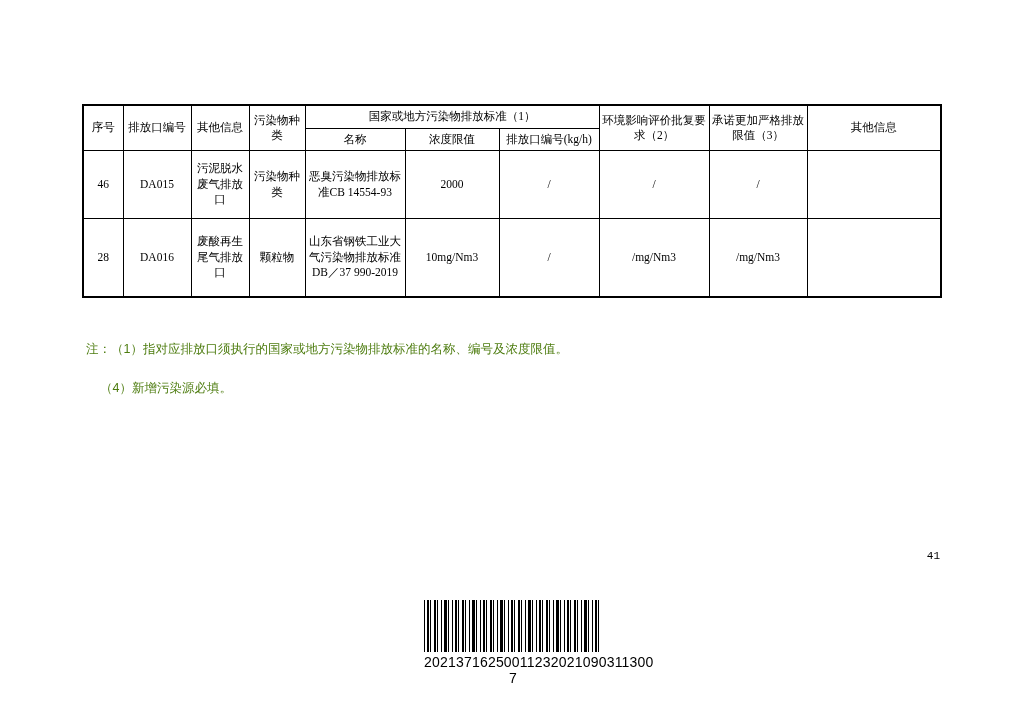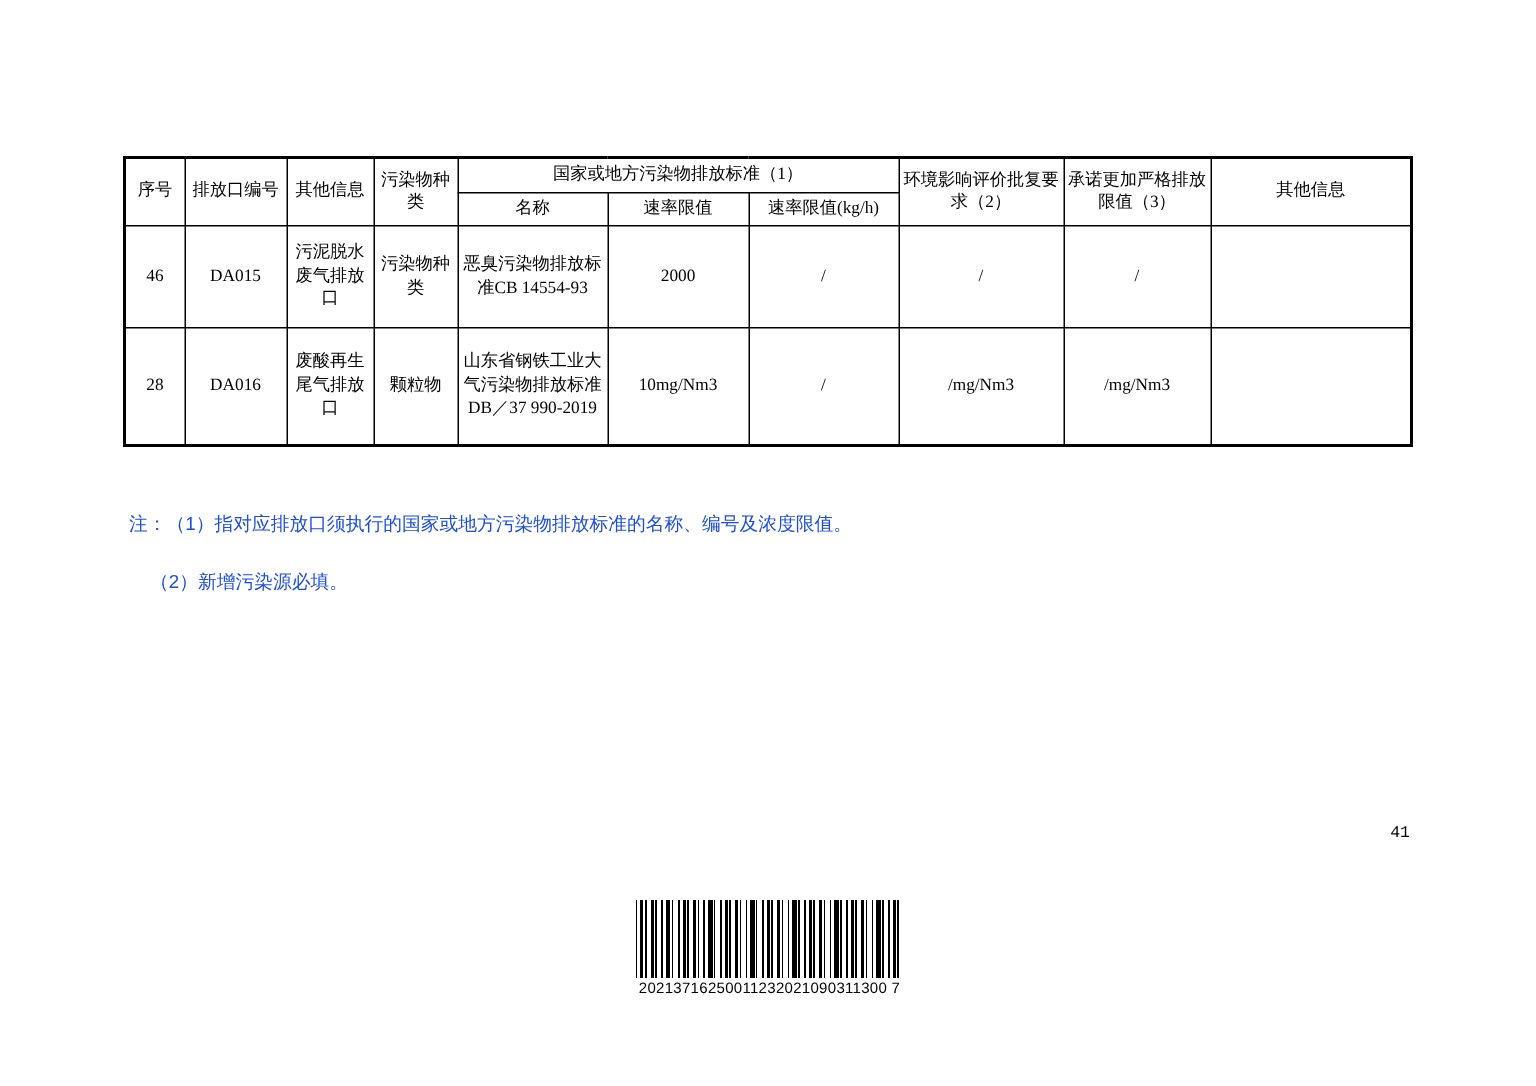--- a/index.html
+++ b/index.html
@@ -67,21 +67,21 @@
   .slash { font-size: 12px; }
 
   
   .notes {
     position: absolute;
     left: 86px;
     top: 340px;
     width: 860px;
     font-size: 12.5px;
     font-family: "Liberation Sans", "DejaVu Sans", sans-serif;
-    color: #1d4ed8;
+    color: #4d7c0f;
     line-height: 1.5;
   }
   .note-line { margin-bottom: 20px; white-space: nowrap; }
   .note-line:first-child { margin-left: 0; }
   .note-indent { padding-left: 14px; }
 
   
   .page-num {
     position: absolute;
     right: 84px;
@@ -107,21 +107,21 @@
       #000 3px, #000 5px, #fff 5px, #fff 6px,
       #000 6px, #000 7px, #fff 7px, #fff 10px,
       #000 10px, #000 12px, #fff 12px, #fff 13px,
       #000 13px, #000 14px, #fff 14px, #fff 17px,
       #000 17px, #000 18px, #fff 18px, #fff 20px,
       #000 20px, #000 23px, #fff 23px, #fff 24px,
       #000 24px, #000 25px, #fff 25px, #fff 28px
     );
   }
   .barcode-num {
-    font-size: 10px;
+    font-size: 14px;
     font-family: "Liberation Sans", "DejaVu Sans", sans-serif;
     letter-spacing: 0.2px;
     margin-top: 2px;
   }
 </style>
 </head>
 <body>
 
 <div class="page">
 
@@ -145,22 +145,22 @@
           <td rowspan="2">排放口编号</td>
           <td rowspan="2">其他信息</td>
           <td rowspan="2">污染物种类</td>
           <td colspan="3">国家或地方污染物排放标准（1）</td>
           <td rowspan="2">环境影响评价批复要求（2）</td>
           <td rowspan="2">承诺更加严格排放限值（3）</td>
           <td rowspan="2">其他信息</td>
         </tr>
         <tr>
           <td>名称</td>
-          <td>速率限值</td>
-          <td>速率限值(kg/h)</td>
+          <td>浓度限值</td>
+          <td>排放口编号(kg/h)</td>
         </tr>
       </thead>
       <tbody>
         <tr class="cell-tall">
           <td>46</td>
           <td>DA015</td>
           <td>污泥脱水废气排放口</td>
           <td>污染物种类</td>
           <td>恶臭污染物排放标准CB 14554-93</td>
           <td>2000</td>
@@ -180,21 +180,21 @@
           <td>/mg/Nm3</td>
           <td>/mg/Nm3</td>
           <td></td>
         </tr>
       </tbody>
     </table>
   </div>
 
   <div class="notes">
     <div class="note-line">注：（1）指对应排放口须执行的国家或地方污染物排放标准的名称、编号及浓度限值。</div>
-    <div class="note-line note-indent">（2）新增污染源必填。</div>
+    <div class="note-line note-indent">（4）新增污染源必填。</div>
   </div>
 
   <div class="page-num">41</div>
 
   <div class="barcode-block">
     <div class="barcode-bars"></div>
     <div class="barcode-num">20213716250011232021090311300 7</div>
   </div>
 
 </div>

